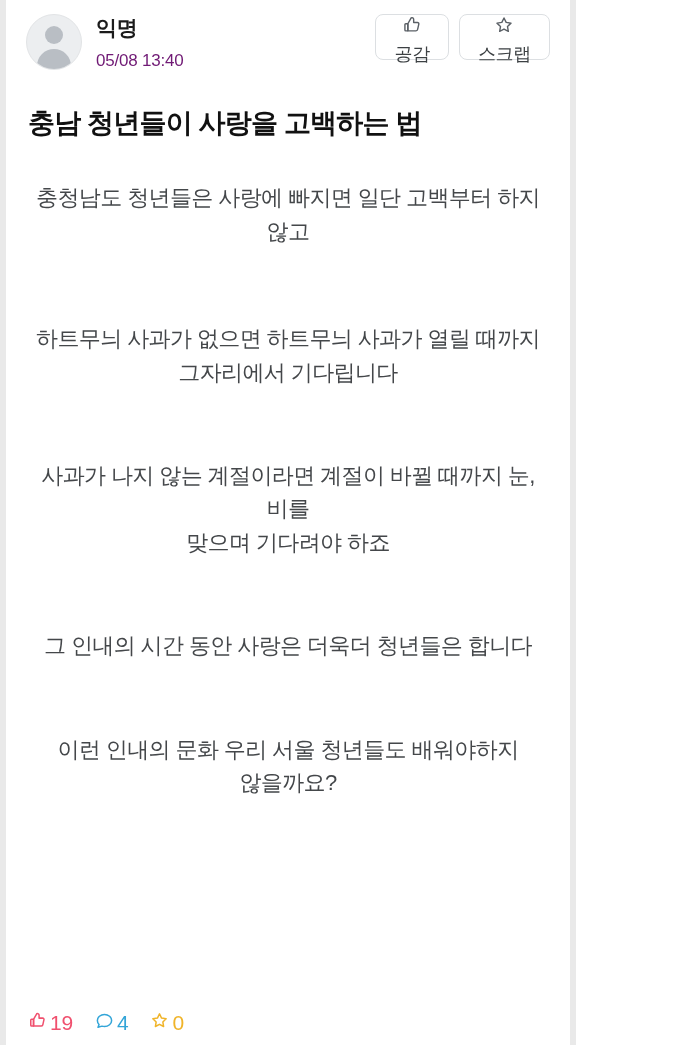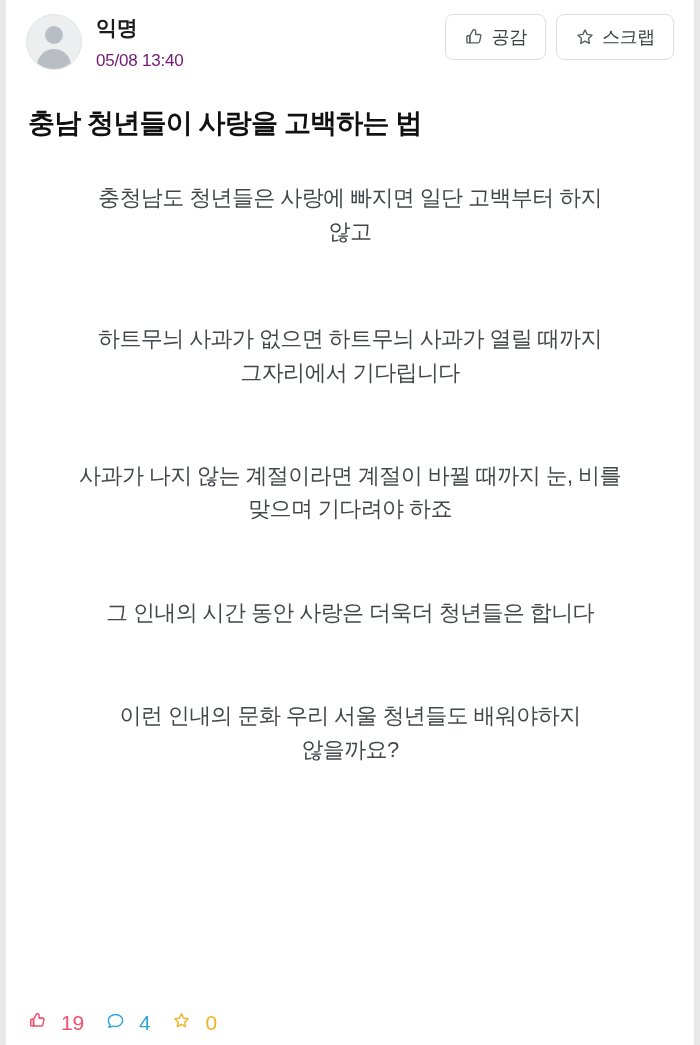--- a/index.html
+++ b/index.html
@@ -9,21 +9,21 @@
   body {
     width: 700px;
     height: 1045px;
     background: #ffffff;
     font-family: "Liberation Sans", sans-serif;
     -webkit-font-smoothing: antialiased;
     overflow: hidden;
   }
   .page {
     position: relative;
-    width: 700px;
+    width: 576px;
     height: 1045px;
     box-sizing: border-box;
     border-left: 6px solid #e9e9e9;
     border-right: 6px solid #e9e9e9;
     background: #ffffff;
   }
   
   .post-header {
     display: flex;
     align-items: flex-start;
@@ -97,20 +97,21 @@
     height: 46px;
     padding: 0 18px;
     border: 1px solid #dcdfe2;
     border-radius: 8px;
     background: #ffffff;
     font-size: 18px;
     color: #3c4043;
     letter-spacing: -0.3px;
     box-sizing: border-box;
     cursor: pointer;
+    flex-direction: column;
   }
   .pill svg { display: block; }
   
   .post-title {
     padding: 14px 22px 0 22px;
     font-size: 27px;
     font-weight: bold;
     color: #111111;
     letter-spacing: -0.8px;
     line-height: 1.3;
@@ -137,21 +138,21 @@
     right: 0;
     bottom: 10px;
     padding: 0 22px;
     display: flex;
     align-items: center;
     gap: 22px;
   }
   .counter {
     display: flex;
     align-items: center;
-    gap: 14px;
+    gap: 3px;
     font-size: 21px;
     letter-spacing: -0.2px;
   }
   .counter .num { font-size: 21px; }
   .c-like .num { color: #f0506e; }
   .c-comment .num { color: #33a5d8; }
   .c-scrap .num { color: #f0b429; }
 </style>
 </head>
 <body>

